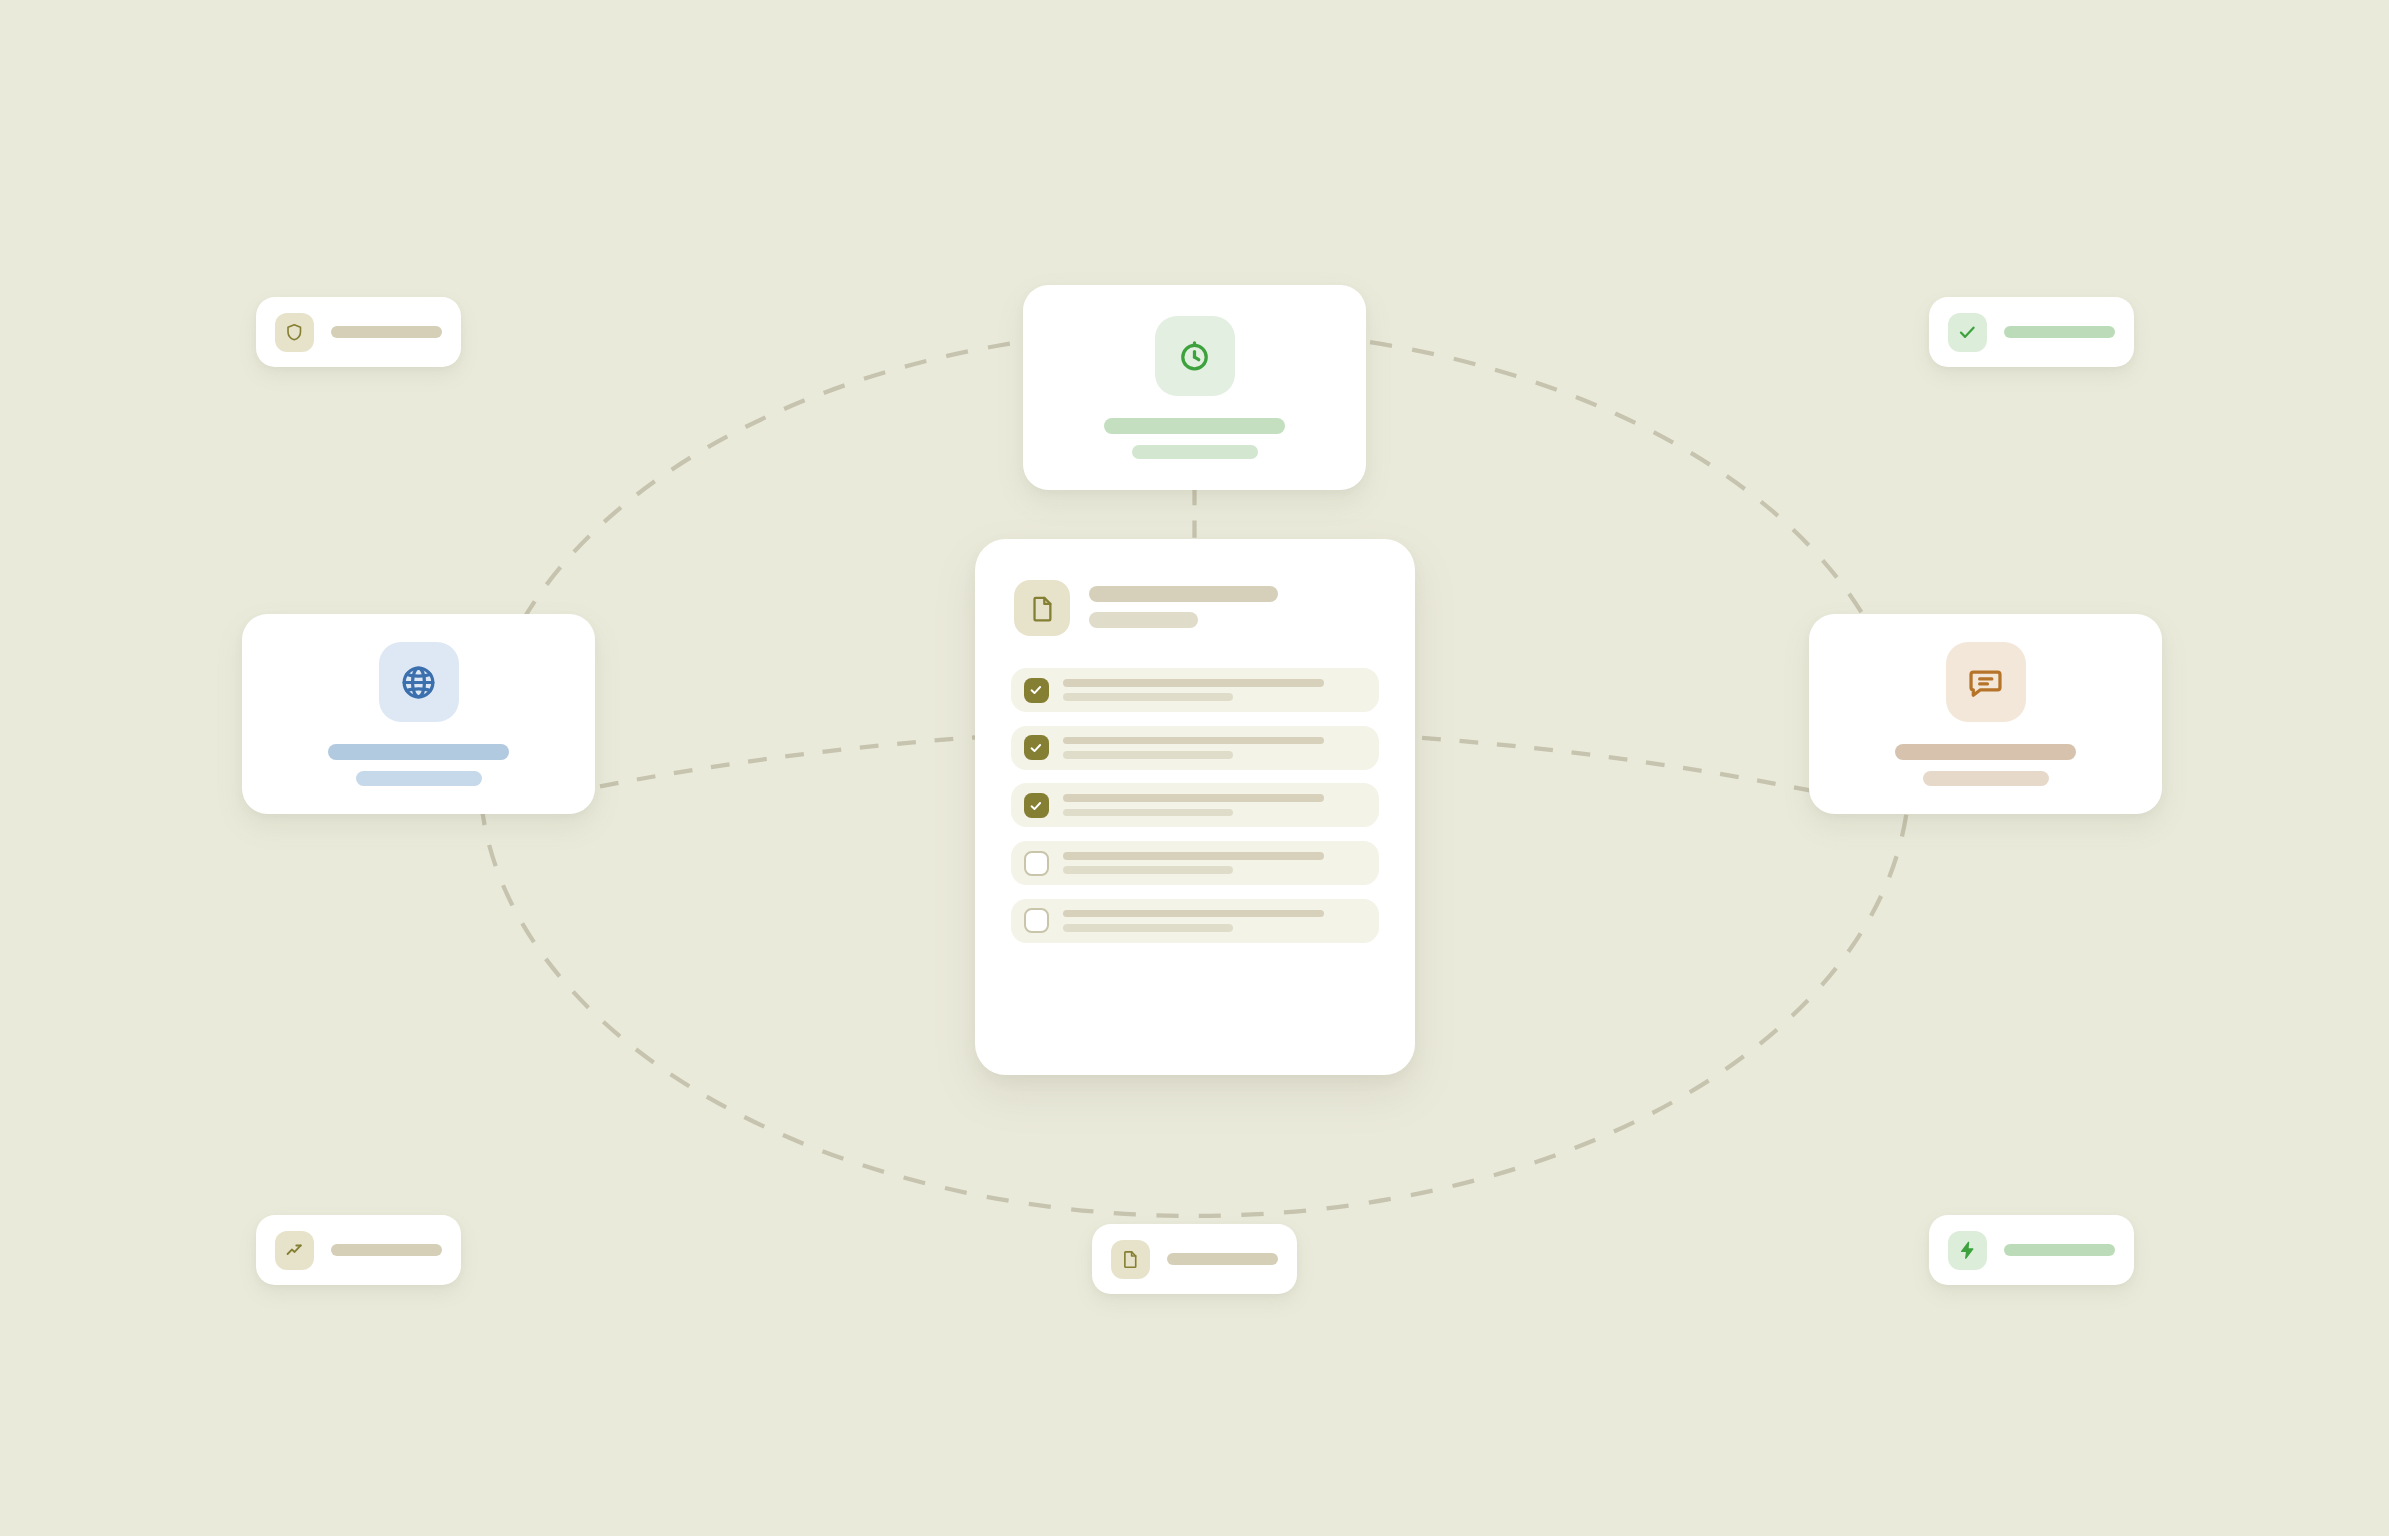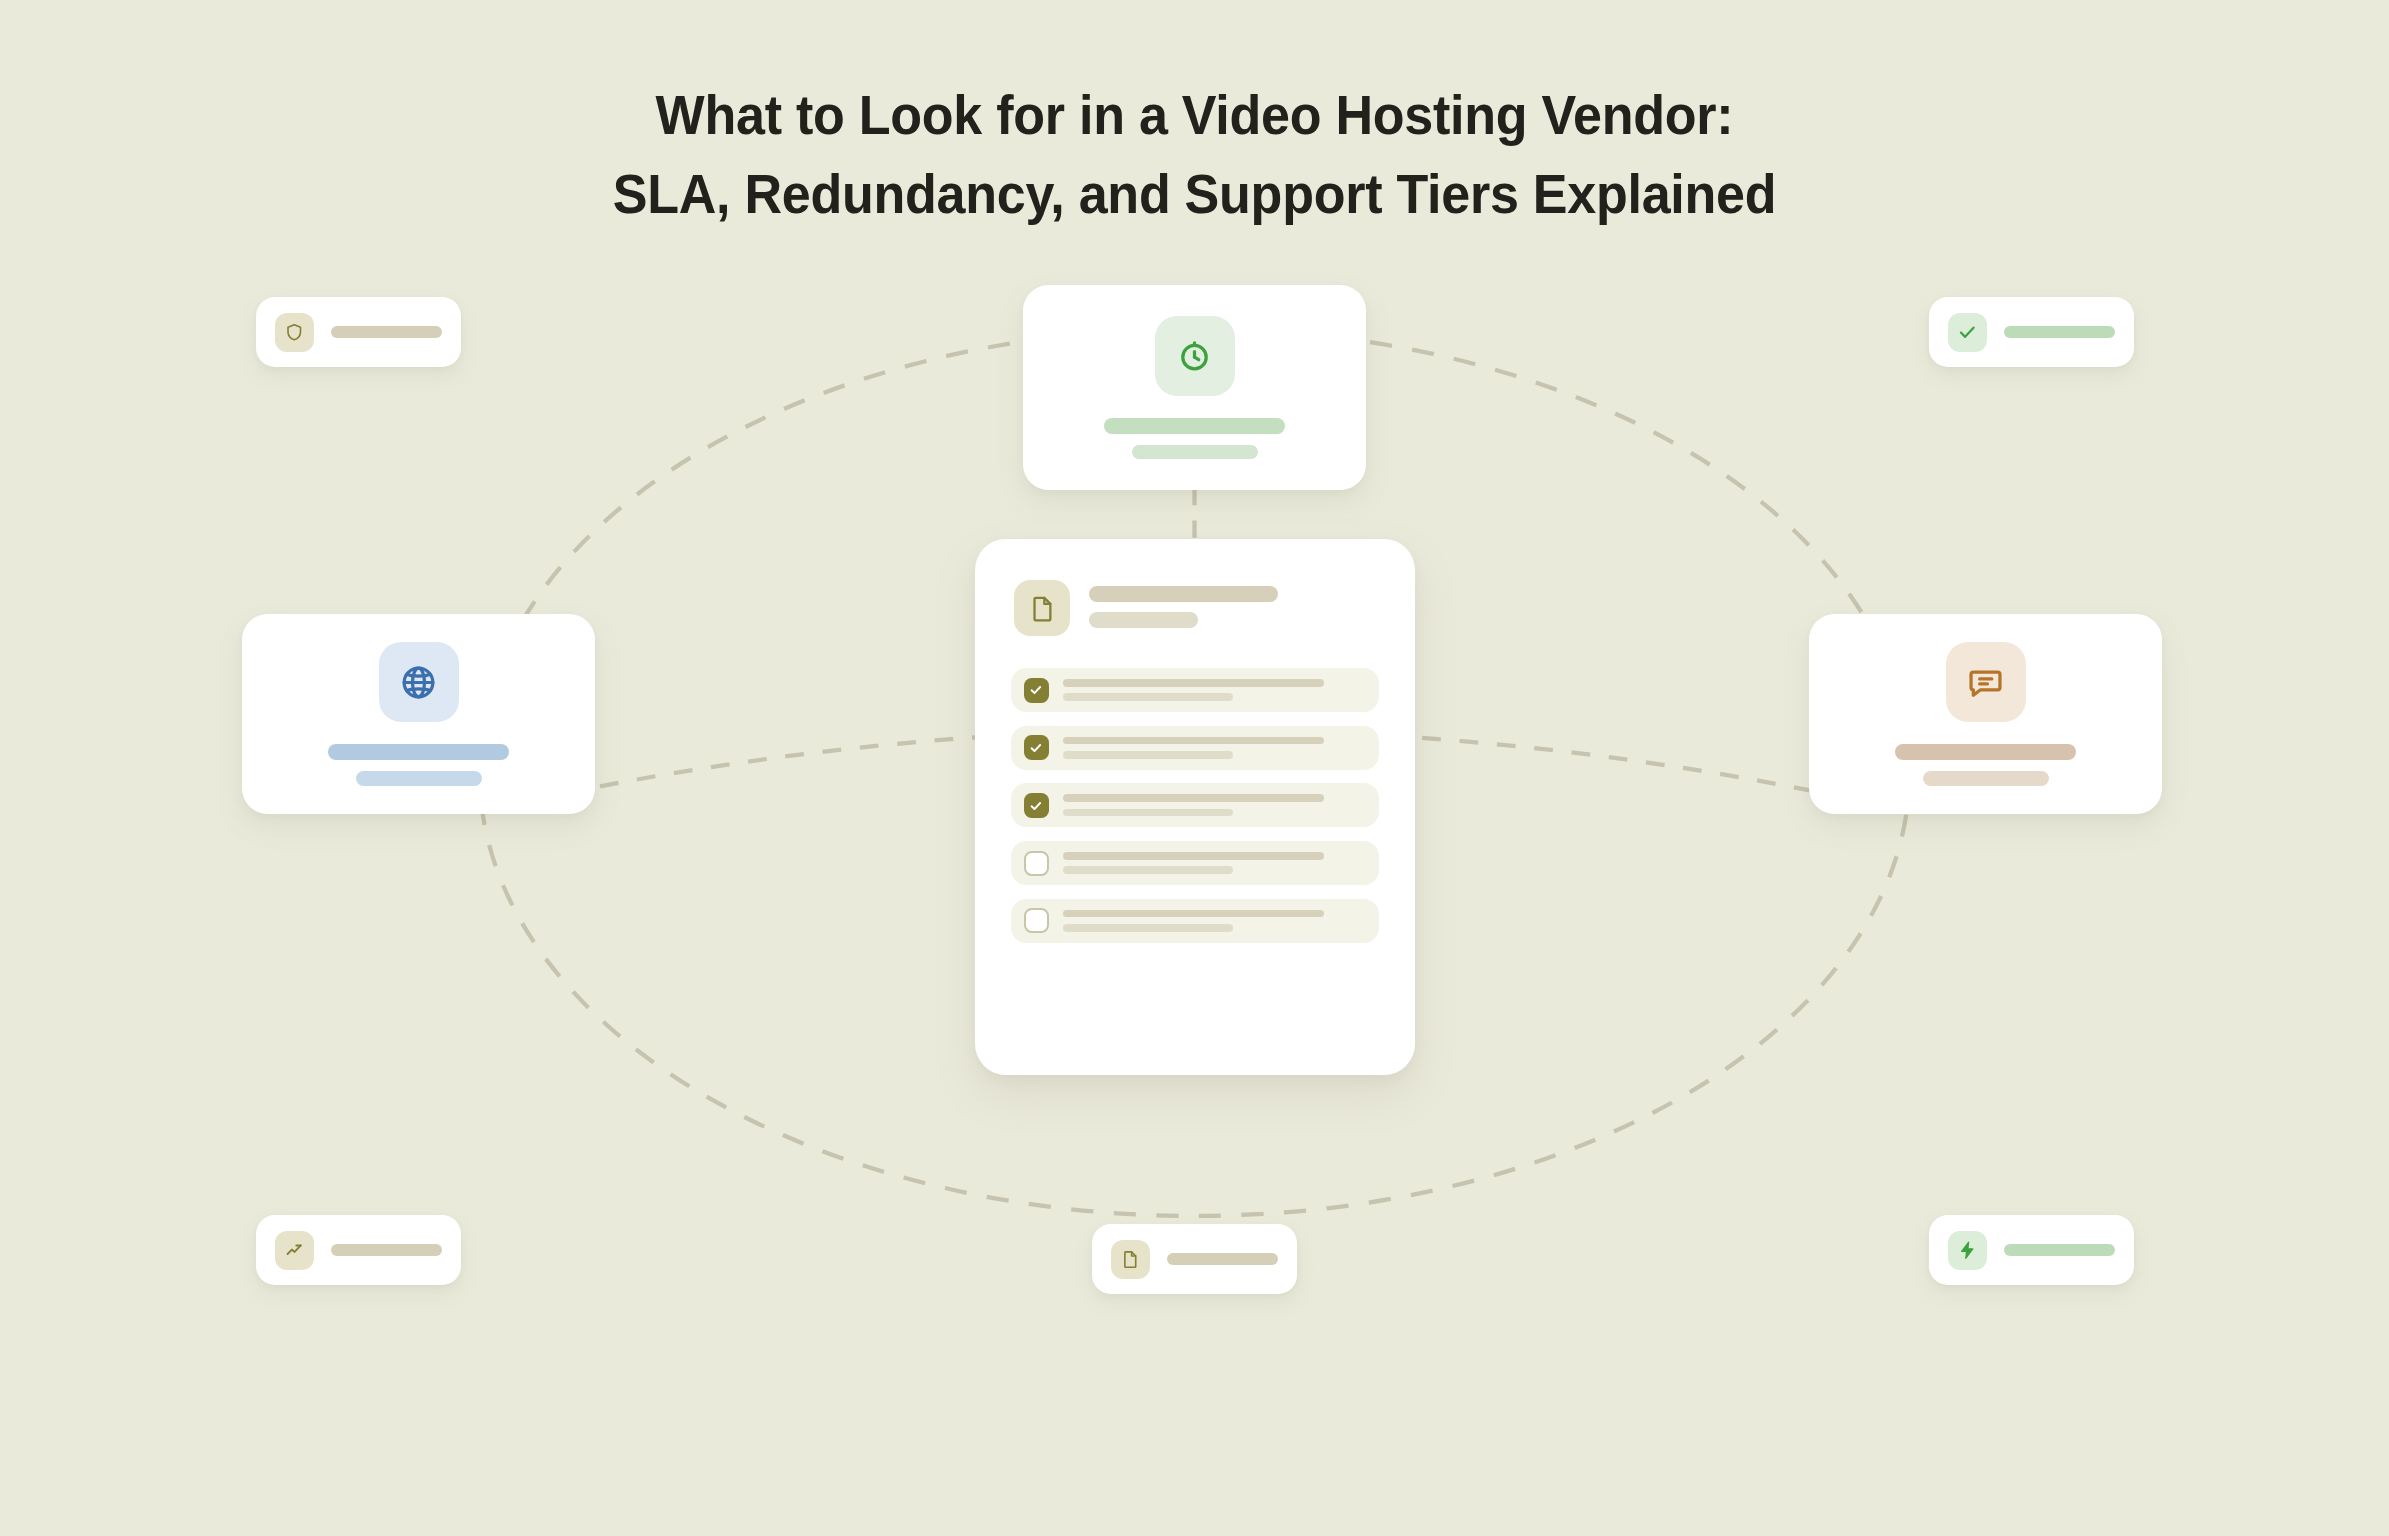--- a/index.html
+++ b/index.html
@@ -208,24 +208,20 @@
 
   <svg id="connectors" viewBox="0 0 2800 1800" width="2389" height="1536">
 
     <ellipse cx="1400" cy="905" rx="838" ry="520" fill="none" stroke="#c6c3ae" stroke-width="5" stroke-dasharray="26 24" stroke-linecap="butt"></ellipse>
 
     <path d="M 660 930 Q 1400 780 2140 930" fill="none" stroke="#c6c3ae" stroke-width="5" stroke-dasharray="22 22" stroke-linecap="butt"></path>
 
     <line x1="1400" y1="572" x2="1400" y2="636" stroke="#c6c3ae" stroke-width="5" stroke-dasharray="20 18"></line>
   </svg>
 
-  <div id="title-block">
-    <span class="title-line nowrap">What to Look for in a Video Hosting Vendor:</span>
-    <span class="title-line nowrap">SLA, Redundancy, and Support Tiers Explained</span>
-  </div>
 
   <div class="card sat-card card-top" style="left:1023px; top:285px;">
     <div class="sat-icon" style="background:#e2efe1;">
       <svg width="39" height="39" viewBox="0 0 24 24" fill="none" stroke="#3da23d" stroke-width="2" stroke-linecap="round" stroke-linejoin="round">
         <circle cx="12" cy="13" r="7.2"></circle>
         <path d="M12 13 L12 9.6"></path>
         <path d="M12 13 L14.6 14.6"></path>
         <path d="M12 5.8 L12 4.2"></path>
       </svg>
     </div>

